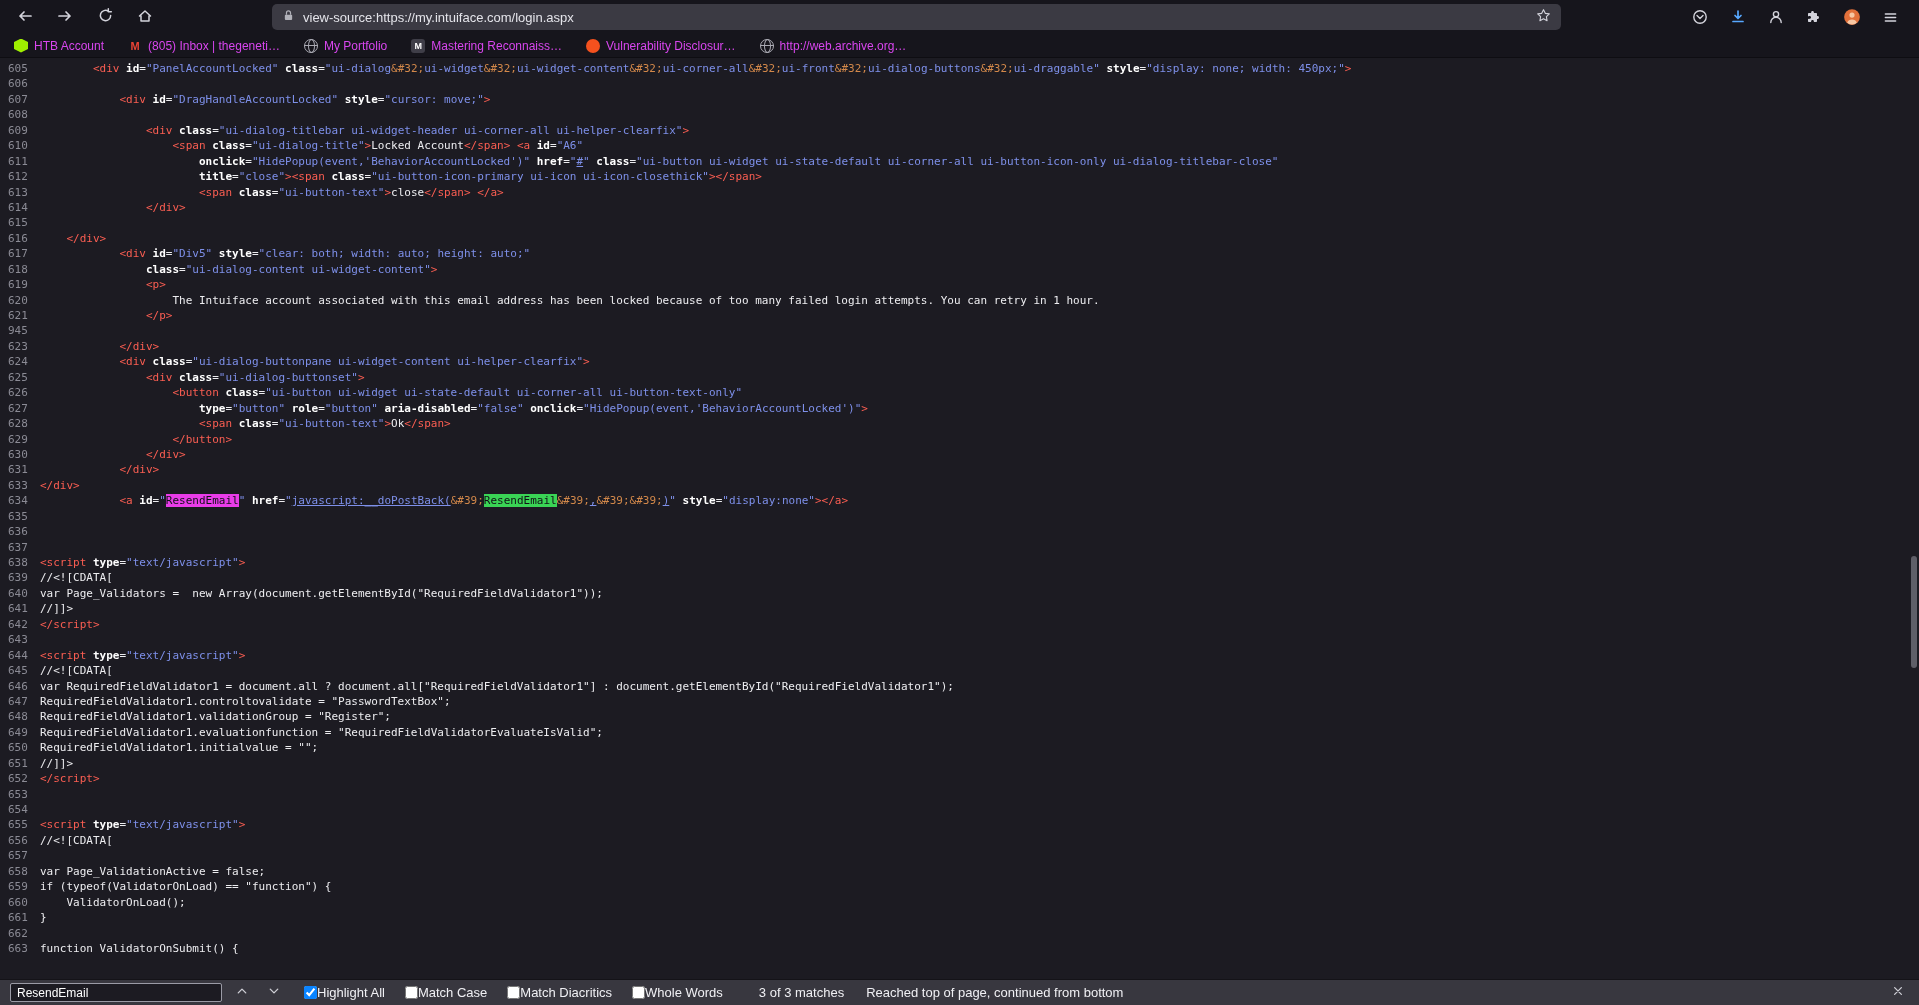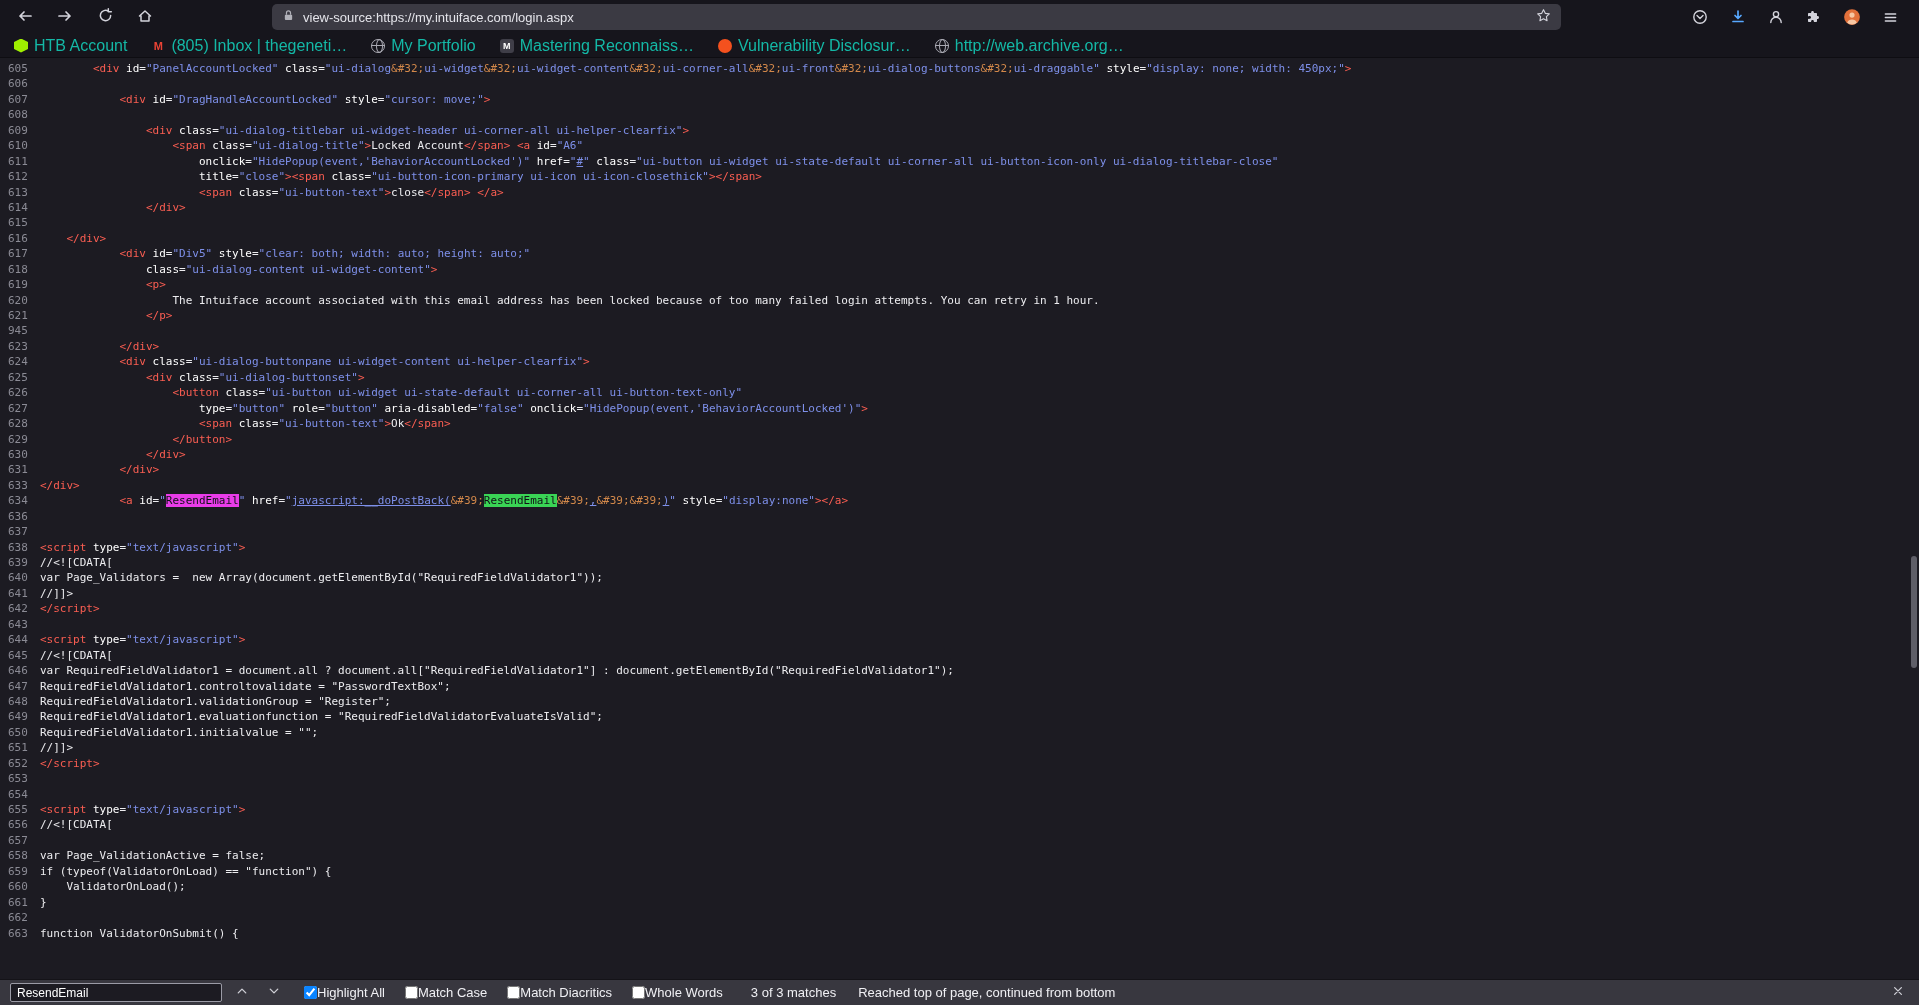--- a/index.html
+++ b/index.html
@@ -10,55 +10,55 @@
   .navbar{height:34px;min-height:34px;background:#16151c;display:flex;align-items:center;padding:12px 10px;gap:10px}
   .navbtn{width:30px;height:28px;display:flex;align-items:center;justify-content:center;background:transparent;border:none;border-radius:4px;cursor:pointer;flex:none}
   .urlbar{flex:1;height:26px;margin-left:102px;margin-right:118px;background:#3b3a43;border-radius:5px;display:flex;align-items:center;padding:0 10px;gap:8px;cursor:text}
   .url-text{flex:1;font-size:13px;color:#e4e4ea;white-space:nowrap;overflow:hidden}
   .nav-right{display:flex;align-items:center;gap:16px;padding-right:8px}
   .nav-right .navbtn{width:22px}
 
   
   .bookmarksbar{height:24px;min-height:24px;background:#16151c;display:flex;align-items:center;padding:0 14px;gap:24px;border-bottom:1px solid #0e0d12}
   .bm-item{display:flex;align-items:center;gap:6px;cursor:pointer}
-  .bm-label{font-size:16px;color:#14b8a6;white-space:nowrap}
+  .bm-label{font-size:12px;color:#d946ef;white-space:nowrap}
   .bm-icon{width:14px;height:14px;display:flex;align-items:center;justify-content:center;font-size:10px;font-weight:bold;border-radius:3px;flex:none}
   .icon-htb{background:#9fef00;border-radius:0;clip-path:polygon(50% 0,100% 25%,100% 75%,50% 100%,0 75%,0 25%)}
   .icon-gmail{color:#ea4335;font-size:11px}
   .icon-globe{border:1.2px solid #a9a9b2;border-radius:50%;position:relative}
   .icon-globe::before{content:"";position:absolute;left:-1px;right:-1px;top:calc(50% - .6px);height:1.2px;background:#a9a9b2}
   .icon-globe::after{content:"";position:absolute;top:-1px;bottom:-1px;left:calc(50% - 2.6px);width:5.2px;border:1.2px solid #a9a9b2;border-radius:50%}
   .icon-medium{background:#3f3e48;color:#fff;font-size:9px}
   .icon-orange{background:#f4511e;border-radius:50%}
 
   
   .content{flex:1;overflow:hidden;background:#1c1b22;padding:3px 0 0 8px;font-family:"DejaVu Sans Mono",monospace;font-size:11px;line-height:15.45px}
   .line{white-space:pre;height:15.45px}
   .ln{display:inline-block;width:22px;text-align:left;margin-right:10px;color:#8b8b95}
   .tk-p{color:#ededf0}
   .tk-t{color:#fb5e52}
-  .tk-a{color:#ffffff;font-weight:normal}
+  .tk-a{color:#ffffff;font-weight:bold}
   .tk-v{color:#7e90ea}
   .tk-e{color:#d2884a}
   .tk-l{color:#7e90ea;text-decoration:underline;cursor:pointer}
   .tk-hm{background:#e93ce9;color:#101016}
   .tk-hg{background:#3ad455;color:#101016}
 
   
   .scrollbar{position:absolute;top:59px;right:0;width:10px;bottom:26px}
   .scroll-thumb{position:absolute;right:2px;width:6px;top:497px;height:112px;background:#5f5f68;border-radius:3px;cursor:pointer}
 
   
   .findbar{height:26px;min-height:26px;background:#38373f;border-top:1px solid #141318;display:flex;align-items:center;padding:0 10px;gap:8px;font-size:13px;color:#f0f0f4}
   .find-input{width:212px;height:19px;background:#1c1b22;border:1px solid #9b9ba6;border-radius:2px;color:#fff;font-size:12px;padding:0 6px;font-family:"Liberation Sans",sans-serif}
   .find-nav{width:24px;height:20px;background:transparent;border:none;display:flex;align-items:center;justify-content:center;cursor:pointer;flex:none}
   .find-options{display:flex;align-items:center;gap:20px;margin-left:10px}
   .find-opt{display:flex;align-items:center;cursor:pointer}
   .find-opt input{width:13px;height:13px;accent-color:#0a84ff;cursor:pointer}
-  .match-count{margin-left:20px;white-space:nowrap}
+  .match-count{margin-left:28px;white-space:nowrap}
   .find-status{margin-left:14px;white-space:nowrap}
   .find-close{margin-left:auto;background:none;border:none;cursor:pointer;display:flex;align-items:center;justify-content:center;width:22px;height:20px}
 </style>
 </head>
 <body>
 
 <div class="window">
 
   <div class="navbar">
     <button class="navbtn">
@@ -183,20 +183,21 @@
       <div class="line"><span class="ln">624</span><span class="codeseg"><span class="tk-p">            </span><span class="tk-t">&lt;div</span><span class="tk-p"> </span><span class="tk-a">class</span><span class="tk-p">=</span><span class="tk-v">"ui-dialog-buttonpane ui-widget-content ui-helper-clearfix"</span><span class="tk-t">&gt;</span></span></div>
       <div class="line"><span class="ln">625</span><span class="codeseg"><span class="tk-p">                </span><span class="tk-t">&lt;div</span><span class="tk-p"> </span><span class="tk-a">class</span><span class="tk-p">=</span><span class="tk-v">"ui-dialog-buttonset"</span><span class="tk-t">&gt;</span></span></div>
       <div class="line"><span class="ln">626</span><span class="codeseg"><span class="tk-p">                    </span><span class="tk-t">&lt;button</span><span class="tk-p"> </span><span class="tk-a">class</span><span class="tk-p">=</span><span class="tk-v">"ui-button ui-widget ui-state-default ui-corner-all ui-button-text-only"</span></span></div>
       <div class="line"><span class="ln">627</span><span class="codeseg"><span class="tk-p">                        </span><span class="tk-a">type</span><span class="tk-p">=</span><span class="tk-v">"button"</span><span class="tk-p"> </span><span class="tk-a">role</span><span class="tk-p">=</span><span class="tk-v">"button"</span><span class="tk-p"> </span><span class="tk-a">aria-disabled</span><span class="tk-p">=</span><span class="tk-v">"false"</span><span class="tk-p"> </span><span class="tk-a">onclick</span><span class="tk-p">=</span><span class="tk-v">"HidePopup(event,'BehaviorAccountLocked')"</span><span class="tk-t">&gt;</span></span></div>
       <div class="line"><span class="ln">628</span><span class="codeseg"><span class="tk-p">                        </span><span class="tk-t">&lt;span</span><span class="tk-p"> </span><span class="tk-a">class</span><span class="tk-p">=</span><span class="tk-v">"ui-button-text"</span><span class="tk-t">&gt;</span><span class="tk-p">Ok</span><span class="tk-t">&lt;/span&gt;</span></span></div>
       <div class="line"><span class="ln">629</span><span class="codeseg"><span class="tk-p">                    </span><span class="tk-t">&lt;/button&gt;</span></span></div>
       <div class="line"><span class="ln">630</span><span class="codeseg"><span class="tk-p">                </span><span class="tk-t">&lt;/div&gt;</span></span></div>
       <div class="line"><span class="ln">631</span><span class="codeseg"><span class="tk-p">            </span><span class="tk-t">&lt;/div&gt;</span></span></div>
       <div class="line"><span class="ln">633</span><span class="codeseg"><span class="tk-t">&lt;/div&gt;</span></span></div>
       <div class="line"><span class="ln">634</span><span class="codeseg"><span class="tk-p">            </span><span class="tk-t">&lt;a</span><span class="tk-p"> </span><span class="tk-a">id</span><span class="tk-p">=</span><span class="tk-v">"</span><span class="tk-hm">ResendEmail</span><span class="tk-v">"</span><span class="tk-p"> </span><span class="tk-a">href</span><span class="tk-p">=</span><span class="tk-v">"</span><span class="tk-l">javascript:__doPostBack(</span><span class="tk-e">&amp;#39;</span><span class="tk-hg">ResendEmail</span><span class="tk-e">&amp;#39;</span><span class="tk-l">,</span><span class="tk-e">&amp;#39;</span><span class="tk-e">&amp;#39;</span><span class="tk-l">)</span><span class="tk-v">"</span><span class="tk-p"> </span><span class="tk-a">style</span><span class="tk-p">=</span><span class="tk-v">"display:none"</span><span class="tk-t">&gt;&lt;/a&gt;</span></span></div>
+      <div class="line"><span class="ln">635</span><span class="codeseg"></span></div>
       <div class="line"><span class="ln">636</span><span class="codeseg"></span></div>
       <div class="line"><span class="ln">637</span><span class="codeseg"></span></div>
       <div class="line"><span class="ln">638</span><span class="codeseg"><span class="tk-t">&lt;script</span><span class="tk-p"> </span><span class="tk-a">type</span><span class="tk-p">=</span><span class="tk-v">"text/javascript"</span><span class="tk-t">&gt;</span></span></div>
       <div class="line"><span class="ln">639</span><span class="codeseg"><span class="tk-p">//&lt;![CDATA[</span></span></div>
       <div class="line"><span class="ln">640</span><span class="codeseg"><span class="tk-p">var Page_Validators =  new Array(document.getElementById("RequiredFieldValidator1"));</span></span></div>
       <div class="line"><span class="ln">641</span><span class="codeseg"><span class="tk-p">//]]&gt;</span></span></div>
       <div class="line"><span class="ln">642</span><span class="codeseg"><span class="tk-t">&lt;/script&gt;</span></span></div>
       <div class="line"><span class="ln">643</span><span class="codeseg"></span></div>
       <div class="line"><span class="ln">644</span><span class="codeseg"><span class="tk-t">&lt;script</span><span class="tk-p"> </span><span class="tk-a">type</span><span class="tk-p">=</span><span class="tk-v">"text/javascript"</span><span class="tk-t">&gt;</span></span></div>
       <div class="line"><span class="ln">645</span><span class="codeseg"><span class="tk-p">//&lt;![CDATA[</span></span></div>

